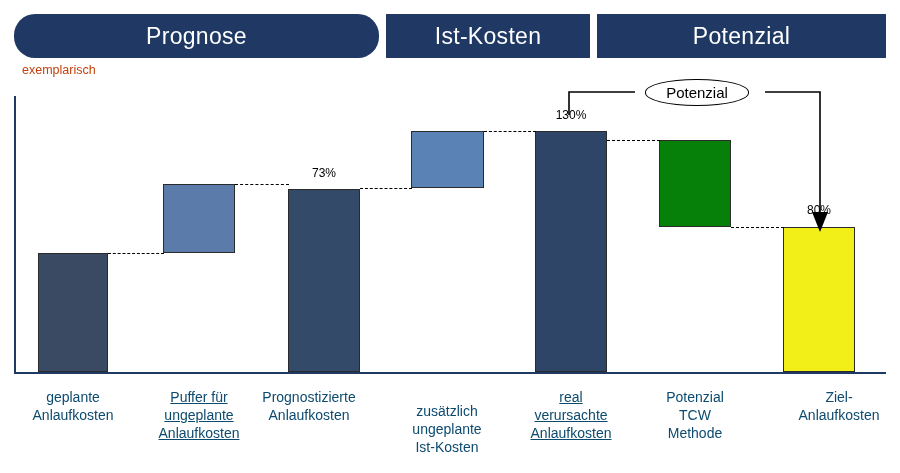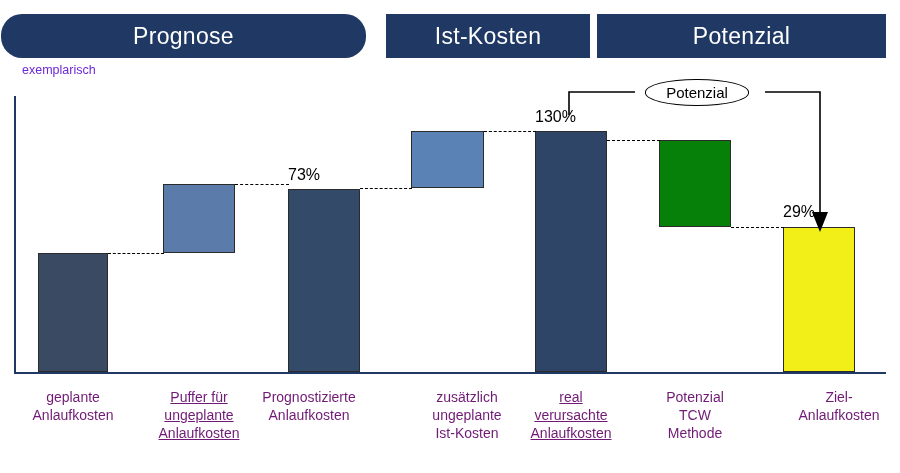--- a/index.html
+++ b/index.html
@@ -26,31 +26,31 @@
     top: 14px;
     height: 44px;
     background: #1f3864;
     color: #ffffff;
     font-size: 23px;
     display: flex;
     align-items: center;
     justify-content: center;
     letter-spacing: 0.3px;
   }
-  #banner-prognose { left: 1px; width: 365px; border-radius: 21px; }
+  #banner-prognose { left: 14px; width: 365px; border-radius: 21px; }
   #banner-ist      { left: 386px; width: 204px; }
   #banner-pot      { left: 597px; width: 289px; }
 
   
   #note {
     position: absolute;
     left: 22px;
     top: 63px;
     font-size: 12.5px;
-    color: #6d28d9;
+    color: #c2410c;
   }
 
   
   #axis-x {
     position: absolute;
     left: 14px;
     top: 372px;
     width: 872px;
     height: 2px;
     background: #1f3864;
@@ -74,32 +74,33 @@
   
   .connector {
     position: absolute;
     height: 0;
     border-top: 1px dashed #000000;
   }
 
   
   .value-label {
     position: absolute;
-    font-size: 16px;
+    font-size: 12px;
     color: #000000;
+    text-align: center;
     white-space: nowrap;
   }
 
   
   .cat-label {
     position: absolute;
     top: 388px;
     font-size: 14px;
     line-height: 18px;
-    color: #701a75;
+    color: #0c4a6e;
     text-align: center;
     white-space: pre-line;
   }
 
   
   #potenzial-ellipse {
     position: absolute;
     left: 645px;
     top: 79px;
     width: 102px;
@@ -153,38 +154,38 @@
 
   <div class="connector" style="left:108px; top:253px; width:56px;"></div>
   <div class="connector" style="left:235px; top:184px; width:54px;"></div>
   <div class="connector" style="left:360px; top:188px; width:52px;"></div>
   <div class="connector" style="left:484px; top:131px; width:52px;"></div>
   <div class="connector" style="left:607px; top:140px; width:53px;"></div>
   <div class="connector" style="left:731px; top:227px; width:53px;"></div>
 
   <div class="value-label" style="left:288px; top:166px; width:72px;">73%</div>
   <div class="value-label" style="left:535px; top:108px; width:72px;">130%</div>
-  <div class="value-label" style="left:783px; top:203px; width:72px;">29%</div>
+  <div class="value-label" style="left:783px; top:203px; width:72px;">80%</div>
 
   <svg id="potenzial-arrow-svg" viewBox="0 0 300 155">
     <polyline points="14,35 14,12 80,12" fill="none" stroke="#000000" stroke-width="1.6"></polyline>
     <polyline points="210,12 265,12 265,140" fill="none" stroke="#000000" stroke-width="1.6"></polyline>
     <polygon points="265,152 257,132 273,132" fill="#000000"></polygon>
   </svg>
 
   <div id="potenzial-ellipse">Potenzial</div>
 
   <div class="cat-label" style="left:18px; width:110px;">geplante
 Anlaufkosten</div>
   <div class="cat-label" style="left:142px; width:114px;text-decoration:underline;">Puffer für
 ungeplante
 Anlaufkosten</div>
   <div class="cat-label" style="left:247px; width:124px;">Prognostizierte
 Anlaufkosten</div>
-  <div class="cat-label" style="left:410px; width:114px;">zusätzlich
+  <div class="cat-label" style="left:390px; width:114px;margin-top:14px;">zusätzlich
 ungeplante
 Ist-Kosten</div>
   <div class="cat-label" style="left:514px; width:114px;text-decoration:underline;">real
 verursachte
 Anlaufkosten</div>
   <div class="cat-label" style="left:638px; width:114px;">Potenzial
 TCW
 Methode</div>
   <div class="cat-label" style="left:782px; width:114px;">Ziel-
 Anlaufkosten</div>

